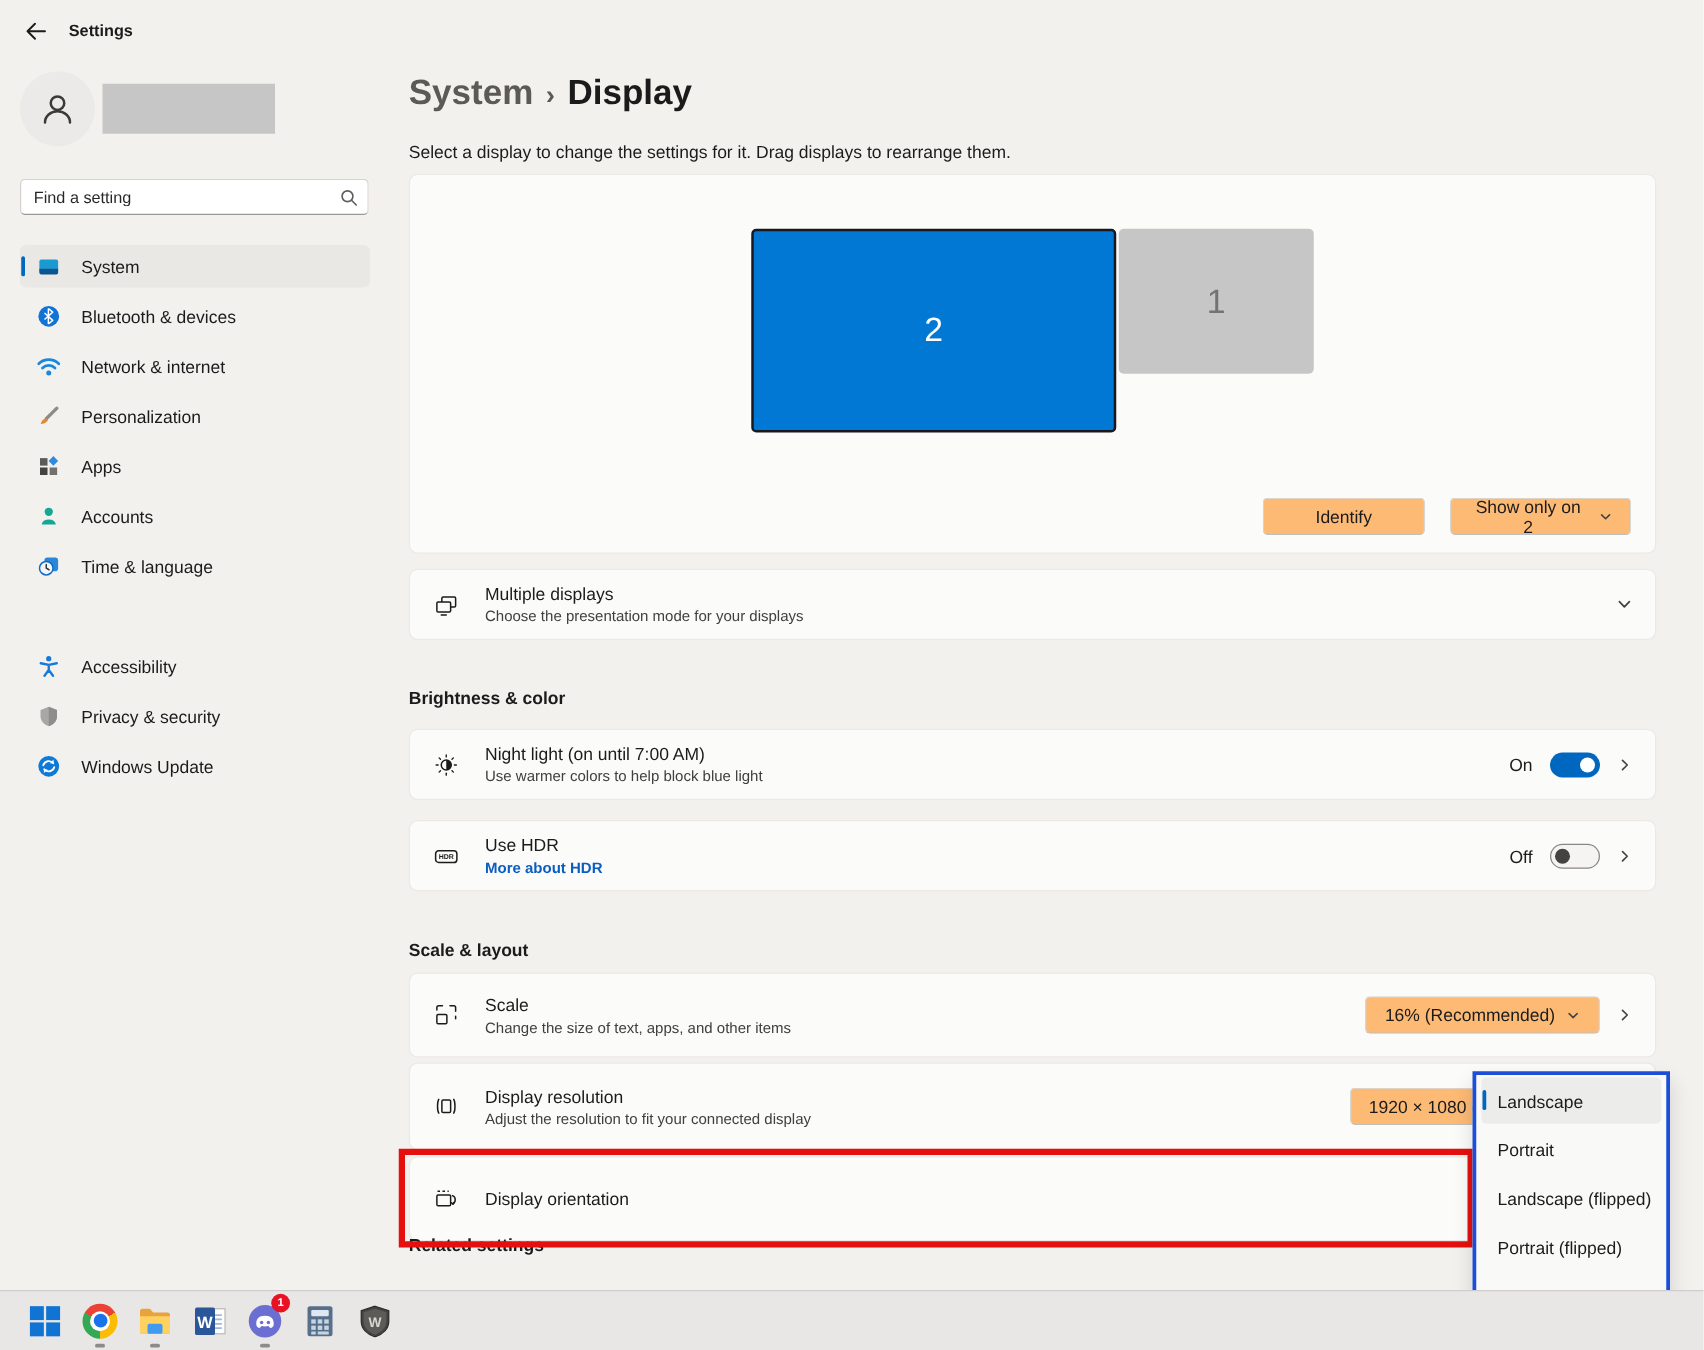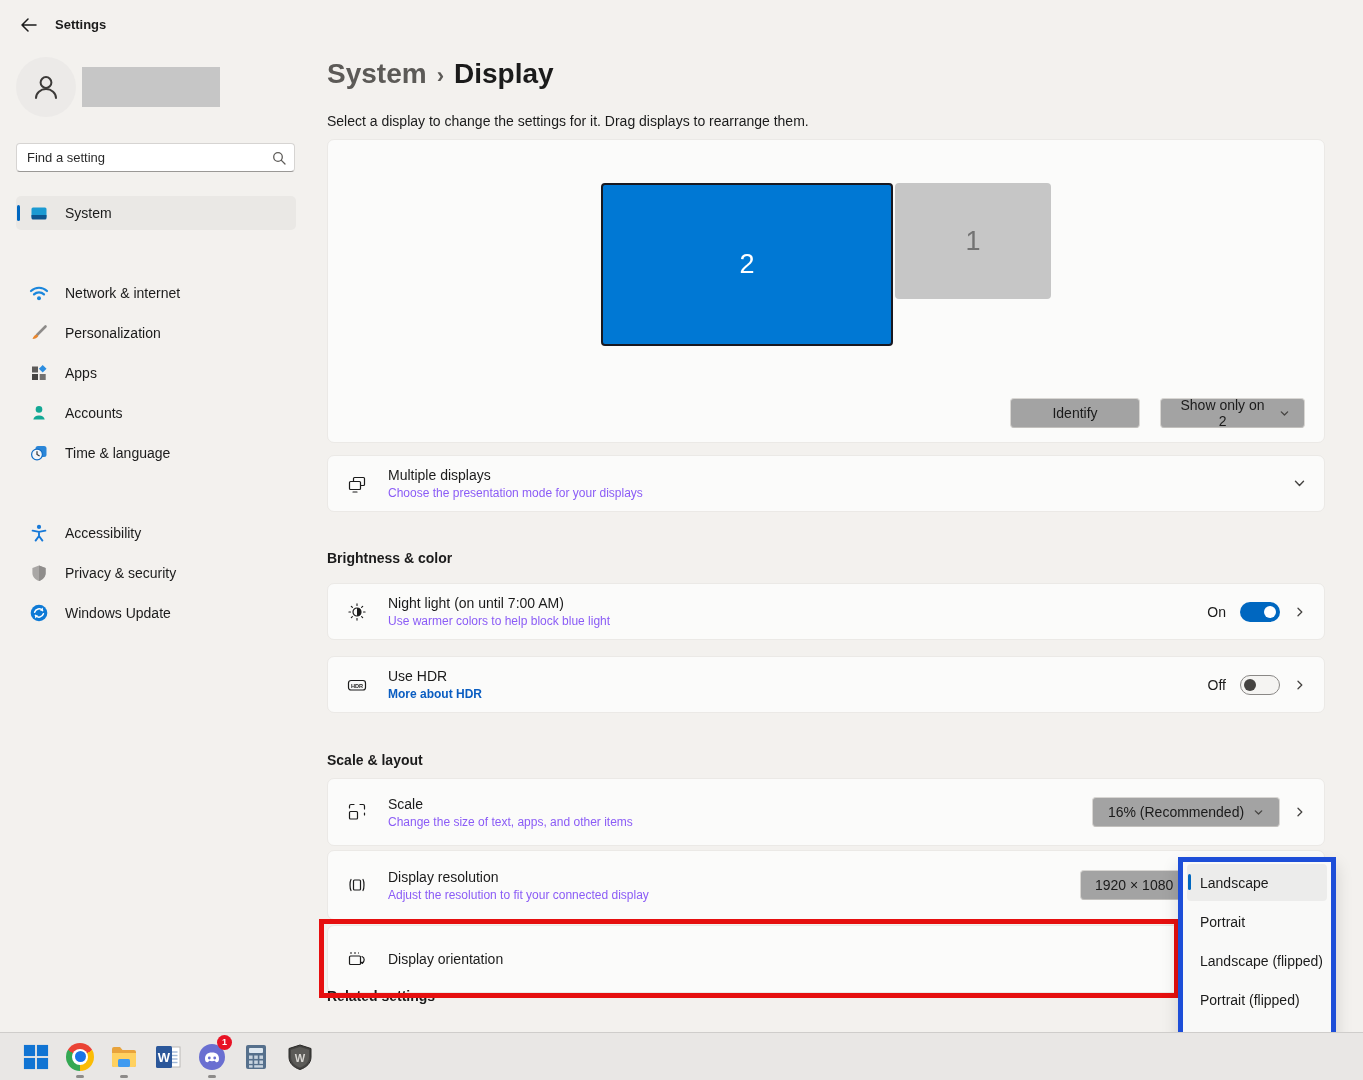--- a/index.html
+++ b/index.html
@@ -33,49 +33,49 @@
   .crumb .parent { color:#5c5a57; }
   .crumb .sep { color:#5c5a57; font-size:22px; padding:0 10px; }
   .subtitle { position:absolute; left:327px; top:113px; font-size:14px; color:#1b1b1b; }
 
   .card { position:absolute; left:327px; width:998px; background:#fbfbfa; border:1px solid #ebe9e6;
           border-radius:7px; }
   .row { display:flex; align-items:center; padding:0 18px; cursor:pointer; }
   .row .ric { width:22px; height:22px; margin-right:20px; flex:0 0 22px; }
   .tcol { display:flex; flex-direction:column; gap:3px; }
   .t { font-size:14px; color:#1b1b1b; }
-  .s { font-size:12px; color:#8b5cf6; }
+  .s { font-size:12px; color:#404040; }
   .link { font-size:12px; font-weight:700; color:#0a5dc1; cursor:pointer; }
   .right { margin-left:auto; display:flex; align-items:center; gap:14px; }
   .heading { position:absolute; left:327px; font-size:14px; font-weight:700; }
 
   
   .mon2 { position:absolute; left:273px; top:43px; width:292px; height:163px; background:#0078d4;
           border:2px solid #181820; border-radius:4px; color:#fff; font-size:27px; display:flex;
           align-items:center; justify-content:center; cursor:grab; }
   .mon1 { position:absolute; left:567px; top:43px; width:156px; height:116px; background:#c6c6c6;
           border-radius:4px; color:#737373; font-size:27px; display:flex; align-items:center;
           justify-content:center; cursor:grab; }
-  .btn { height:30px; background:#a3a3a3; border:1px solid #d8d6d3; border-bottom-color:#c2c0bd;
+  .btn { height:30px; background:#fdba74; border:1px solid #d8d6d3; border-bottom-color:#c2c0bd;
          border-radius:4px; font-size:14px; color:#1b1b1b; display:flex; align-items:center;
          justify-content:center; gap:9px; padding:6px 14px; cursor:pointer; font-family:"Liberation Sans",sans-serif; }
   .b-identify { position:absolute; left:682px; top:258px; width:130px; }
   .b-showonly { position:absolute; left:832px; top:258px; width:145px; }
 
   
   .tog { position:relative; width:40px; height:20px; border-radius:10px; cursor:pointer; }
   .tog.on { background:#0067c0; }
   .tog.on .knob { position:absolute; right:4px; top:4px; width:12px; height:12px; border-radius:50%; background:#fff; }
   .tog.off { background:#f5f4f2; border:1px solid #8a8886; }
   .tog.off .knob { position:absolute; left:3px; top:3px; width:12px; height:12px; border-radius:50%; background:#454341; }
   .state { font-size:14px; }
 
   
   .popup { position:absolute; left:1178px; top:857px; width:158px; height:204px;
-           border:5px solid #1d4ed8; background:#f9f9f8; box-shadow:0 8px 16px rgba(0,0,0,.14); z-index:50; }
+           border:3px solid #1d4ed8; background:#f9f9f8; box-shadow:0 8px 16px rgba(0,0,0,.14); z-index:50; }
   .popup .opt { position:relative; height:37px; margin:2px 4px 0 4px; border-radius:4px; display:flex;
                 align-items:center; padding-left:13px; font-size:14px; cursor:pointer; }
   .popup .opt.sel { background:#ececeb; }
   .popup .opt.sel .obar { position:absolute; left:1px; top:10px; width:3px; height:16px; border-radius:2px; background:#0067c0; }
   .annot-row { position:absolute; left:319px; top:919px; width:860px; height:79px;
                border:5px solid #e60f0f; z-index:40; pointer-events:none; }
 
   .related { position:absolute; left:327px; top:988px; font-size:14px; font-weight:700; }
 
   
@@ -121,20 +121,27 @@
   </div>
 
   <div class="nav sel" style="top:196px">
     <span class="bar"></span>
     <span class="ico"><svg width="20" height="20" viewBox="0 0 20 20">
           <rect x="2.5" y="4.5" width="15" height="10.5" rx="1.5" fill="#1b9ad2"></rect>
           <path d="M2.5 12 h15 v3 a1.5 1.5 0 0 1 -1.5 1.5 h-12 a1.5 1.5 0 0 1 -1.5 -1.5 z" fill="#0d558f"></path>
         </svg></span>
     <span>System</span>
   </div>
+  <div class="nav" style="top:236px">
+    <span class="ico"><svg width="20" height="20" viewBox="0 0 20 20">
+          <circle cx="10" cy="10" r="8.3" fill="#1173d4"></circle>
+          <path d="M9.7 3.8 L13.2 6.7 L6.6 12.6 M9.7 16.2 L13.2 13.3 L6.6 7.4 M9.7 3.8 V16.2" stroke="#fff" stroke-width="1.2" fill="none" stroke-linejoin="round"></path>
+        </svg></span>
+    <span>Bluetooth &amp; devices</span>
+  </div>
   <div class="nav" style="top:276px">
     <span class="ico"><svg width="20" height="20" viewBox="0 0 20 20">
           <path d="M2 8 a11.5 11.5 0 0 1 16 0" fill="none" stroke="#1a86dc" stroke-width="2.2" stroke-linecap="round"></path>
           <path d="M5 11.4 a7.2 7.2 0 0 1 10 0" fill="none" stroke="#1a86dc" stroke-width="2.2" stroke-linecap="round"></path>
           <circle cx="10" cy="15.3" r="2" fill="#1a86dc"></circle>
         </svg></span>
     <span>Network &amp; internet</span>
   </div>
   <div class="nav" style="top:356px">
     <span class="ico"><svg width="20" height="20" viewBox="0 0 20 20">

